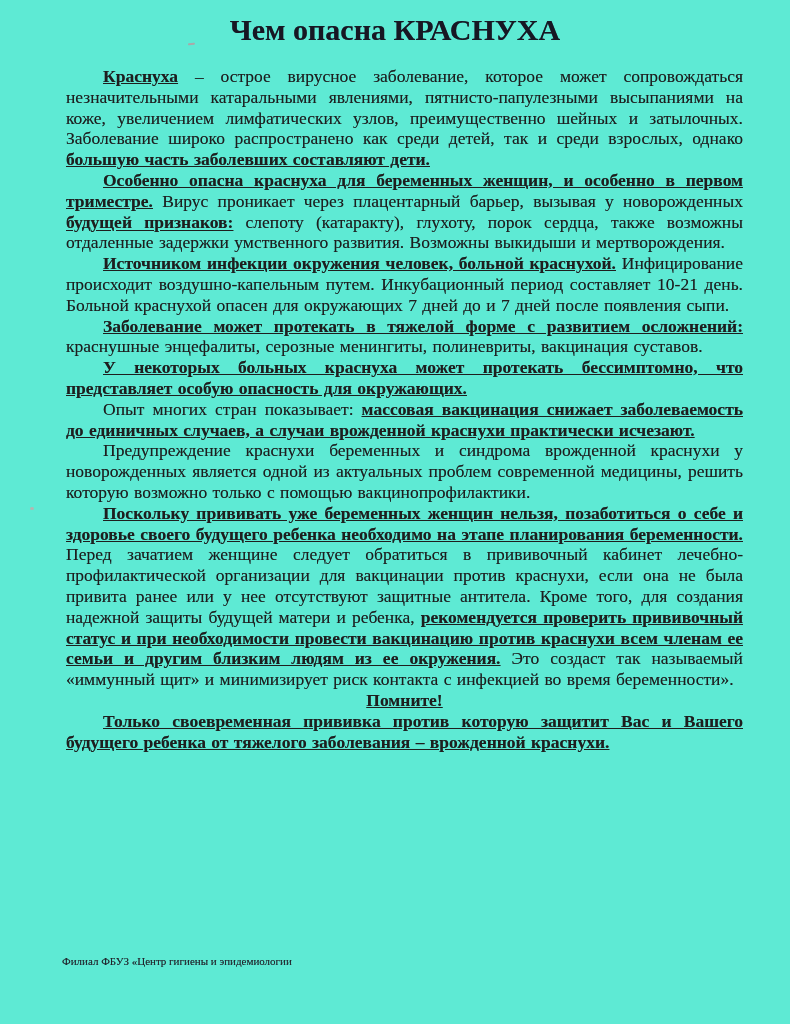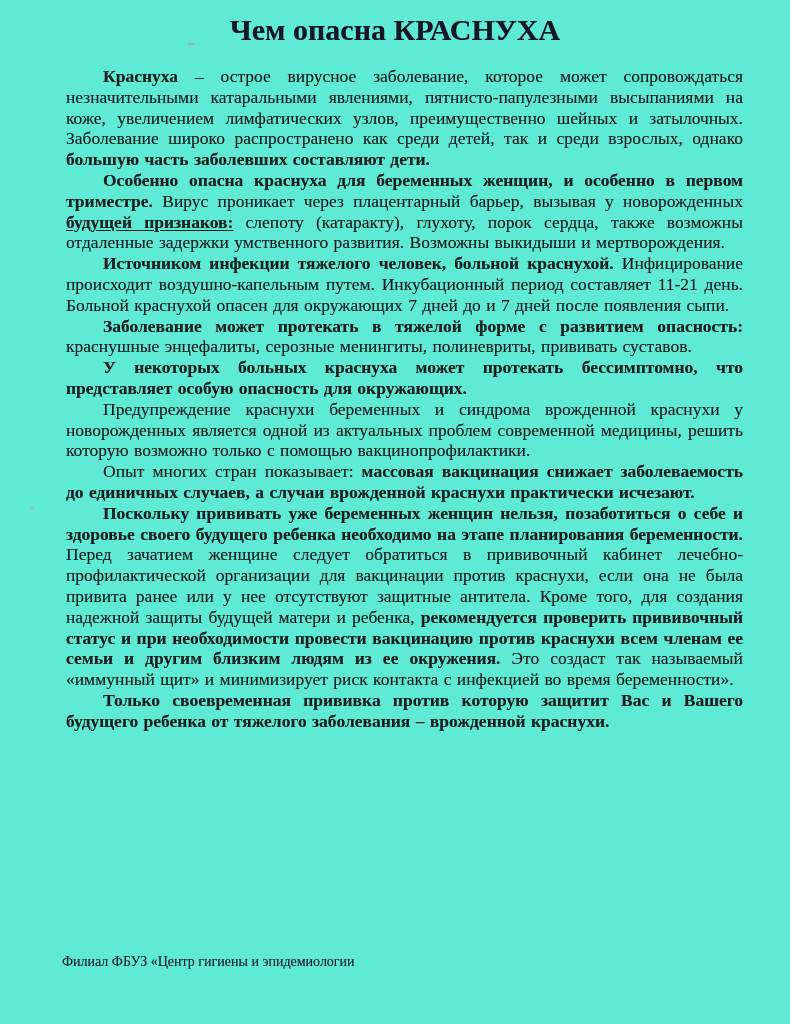--- a/index.html
+++ b/index.html
@@ -37,29 +37,29 @@
     text-indent: 37px;
     font-size: 17.5px;
     line-height: 20.8px;
     word-spacing: 1px;
     text-shadow: 0 0 0.4px rgba(10,10,20,0.45);
   }
   .doc-body p.center {
     text-align: center;
     text-indent: 0;
   }
-  .b { font-weight: 700; }
+  .b { font-weight: 700; text-decoration: underline; }
   .u { text-decoration: underline; text-underline-offset: 2px; }
   .footer {
     position: absolute;
     left: 62px;
     top: 951px;
     display: inline-block;
     text-align: right;
-    font-size: 14px;
+    font-size: 11px;
     line-height: 21px;
     color: #23232b;
     text-shadow: 0 0 0.4px rgba(10,10,20,0.4);
   }
   .scan-speck {
     position: absolute;
     left: 188px;
     top: 43px;
     width: 7px;
     height: 2px;
@@ -83,25 +83,26 @@
 <div class="page">
   <span class="scan-speck"></span>
   <span class="scan-speck2"></span>
 
   <h1 class="doc-title">Чем опасна КРАСНУХА</h1>
 
   <div class="doc-body">
 
   <p><span class="b">Краснуха</span><span> – острое вирусное заболевание, которое может сопровождаться незначительными катаральными явлениями, пятнисто-папулезными высыпаниями на коже, увеличением лимфатических узлов, преимущественно шейных и затылочных. Заболевание широко распространено как среди детей, так и среди взрослых, однако </span><span class="b">большую часть заболевших составляют дети.</span></p>
       <p><span class="b">Особенно опасна краснуха для беременных женщин, и особенно в первом триместре.</span><span> Вирус проникает через плацентарный барьер, вызывая у новорожденных </span><span class="b u">будущей признаков:</span><span> слепоту (катаракту), глухоту, порок сердца, также возможны отдаленные задержки умственного развития. Возможны выкидыши и мертворождения.</span></p>
-      <p><span class="b">Источником инфекции тяжелого человек, больной краснухой.</span><span> Инфицирование происходит воздушно-капельным путем. Инкубационный период составляет 11-21 день. Больной краснухой опасен для окружающих 7 дней до и 7 дней после появления сыпи.</span></p>
-      <p><span class="b">Заболевание может протекать в тяжелой форме с развитием опасность:</span><span> краснушные энцефалиты, серозные менингиты, полиневриты, прививать суставов.</span></p>
+      <p><span class="b">Источником инфекции окружения человек, больной краснухой.</span><span> Инфицирование происходит воздушно-капельным путем. Инкубационный период составляет 10-21 день. Больной краснухой опасен для окружающих 7 дней до и 7 дней после появления сыпи.</span></p>
+      <p><span class="b">Заболевание может протекать в тяжелой форме с развитием осложнений:</span><span> краснушные энцефалиты, серозные менингиты, полиневриты, вакцинация суставов.</span></p>
       <p><span class="b">У некоторых больных краснуха может протекать бессимптомно, что представляет особую опасность для окружающих.</span></p>
+      <p><span>Опыт многих стран показывает: </span><span class="b">массовая вакцинация снижает заболеваемость до единичных случаев, а случаи врожденной краснухи практически исчезают.</span></p>
       <p><span>Предупреждение краснухи беременных и синдрома врожденной краснухи у новорожденных является одной из актуальных проблем современной медицины, решить которую возможно только с помощью вакцинопрофилактики.</span></p>
-      <p><span>Опыт многих стран показывает: </span><span class="b">массовая вакцинация снижает заболеваемость до единичных случаев, а случаи врожденной краснухи практически исчезают.</span></p>
       <p><span class="b">Поскольку прививать уже беременных женщин нельзя, позаботиться о себе и здоровье своего будущего ребенка необходимо на этапе планирования беременности.</span><span> Перед зачатием женщине следует обратиться в прививочный кабинет лечебно-профилактической организации для вакцинации против краснухи, если она не была привита ранее или у нее отсутствуют защитные антитела. Кроме того, для создания надежной защиты будущей матери и ребенка, </span><span class="b">рекомендуется проверить прививочный статус и при необходимости провести вакцинацию против краснухи всем членам ее семьи и другим близким людям из ее окружения.</span><span> Это создаст так называемый «иммунный щит» и минимизирует риск контакта с инфекцией во время беременности».</span></p>
+      <p class="center"><span class="b">Помните!</span></p>
       <p><span class="b">Только своевременная прививка против которую защитит Вас и Вашего будущего ребенка от тяжелого заболевания – врожденной краснухи.</span></p>
     </div>
 
   <div class="footer">
     <div>Филиал ФБУЗ «Центр гигиены и эпидемиологии</div>
   </div>
 </div>
 
 </body></html>

